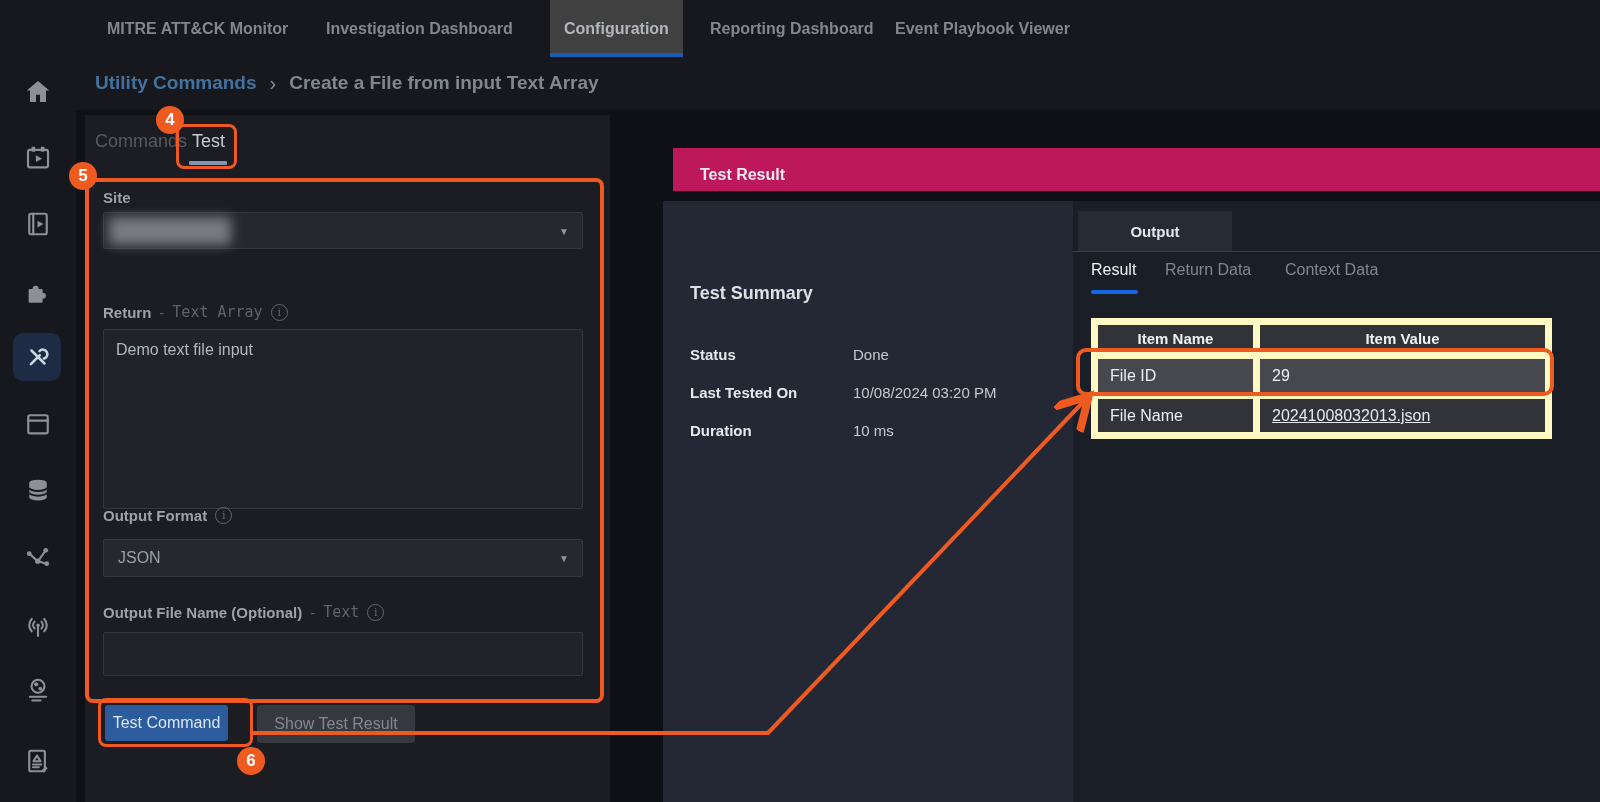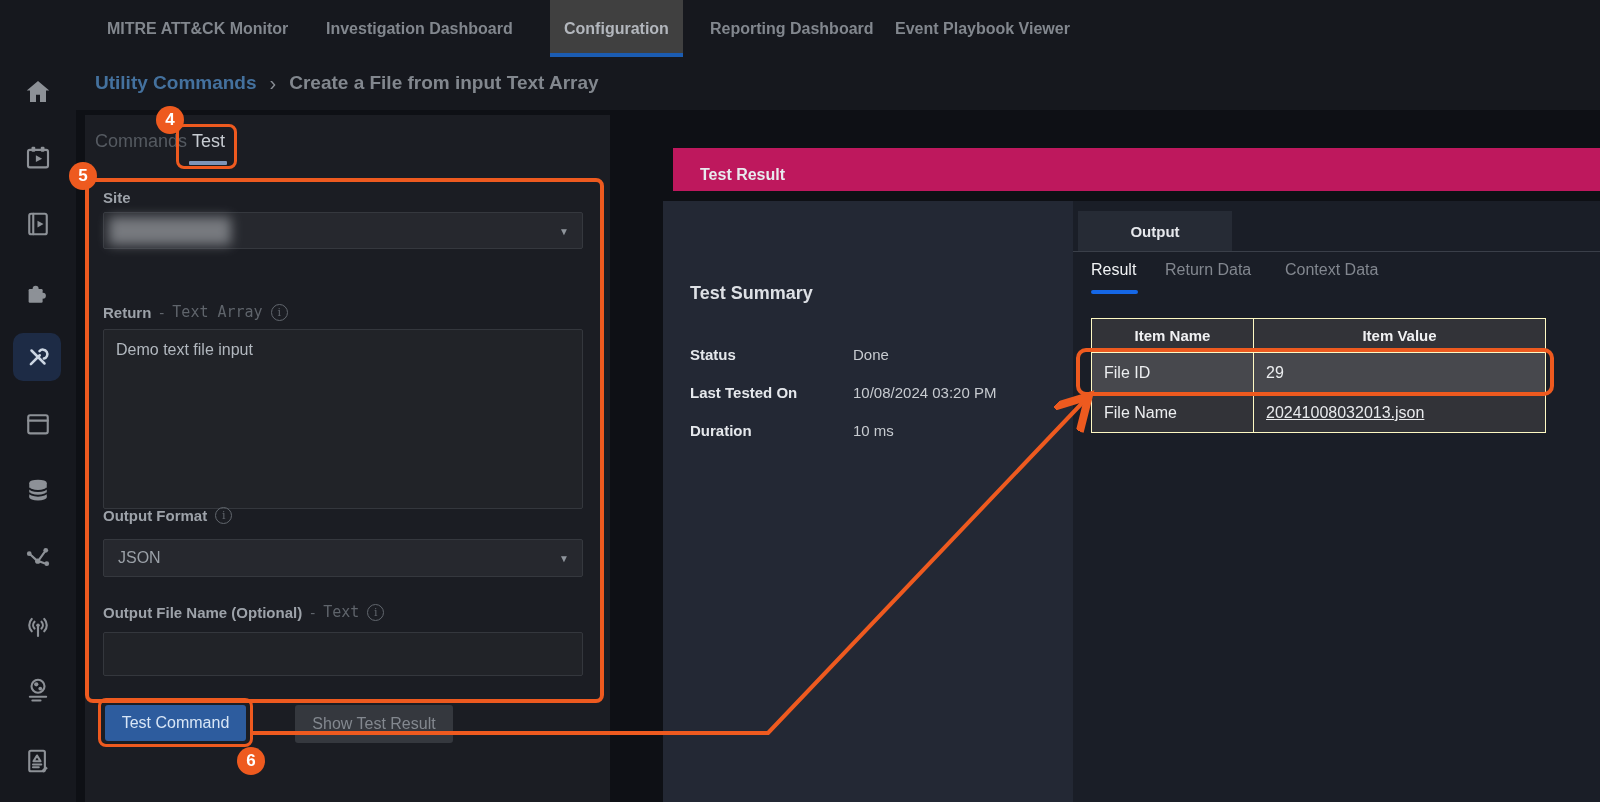--- a/index.html
+++ b/index.html
@@ -42,40 +42,40 @@
   .select { position:absolute; background:#26282e; border:1px solid #35383e; border-radius:2px; }
   .select .caret { position:absolute; right:13px; top:50%; transform:translateY(-50%); color:#8f959c; font-size:10px; }
   .select .caret::after { content:"▼"; }
   .blurval { position:absolute; left:5px; top:4px; width:122px; height:28px; background:#85888d; filter:blur(6px); opacity:.85; border-radius:2px; }
   .selval { position:absolute; left:14px; top:50%; transform:translateY(-50%); color:#9aa0a7; font-size:16px; }
   .textarea { position:absolute; background:#212328; border:1px solid #34373d; border-radius:2px; padding:11px 12px;
               color:#b2b8bf; font-size:16px; }
   .textinput { position:absolute; background:#212328; border:1px solid #34373d; border-radius:2px; }
   .btn { position:absolute; border-radius:3px; font-size:16px; display:flex; align-items:center; justify-content:center; cursor:pointer; }
   .btn-primary { background:#2d5c9e; color:#d8e6f6; }
-  .btn-sec { background:#35383e; color:#83888f;margin-left:38px; }
+  .btn-sec { background:#35383e; color:#83888f; }
 
   
   .rpanel { position:absolute; left:663px; top:148px; width:937px; height:654px; }
   .rhead { position:absolute; left:10px; top:0; width:937px; height:43px; background:#be185d; }
   .rhead .t { position:absolute; left:27px; top:0; height:53px; line-height:53px; color:#e8eaee; font-size:16px; font-weight:bold; }
   .summary { position:absolute; left:0; top:53px; width:410px; height:601px; background:#232834; }
   .summary .h { position:absolute; left:27px; top:82px; color:#dde0e5; font-size:18px; font-weight:bold; }
   .srow-l { position:absolute; left:27px; color:#e5e8ec; font-size:15px; font-weight:bold; }
   .srow-v { position:absolute; left:190px; color:#c7cbd0; font-size:15px; }
   .outsec { position:absolute; left:410px; top:53px; width:527px; height:601px; background:#1a1e27; }
   .outtab { position:absolute; left:5px; top:10px; width:154px; height:41px; background:#262b35; color:#e6e8ec;
             font-size:15px; font-weight:bold; display:flex; align-items:center; justify-content:center; }
   .outtab-border { position:absolute; left:0; top:50px; width:527px; height:1px; background:#3a3f49; }
   .subtab { position:absolute; top:60px; font-size:16px; }
   .subtab.on { color:#f1f3f5; }
   .subtab.off { color:#82878f; }
   .sub-underline { position:absolute; left:18px; top:89px; width:47px; height:4px; background:#1567e6; border-radius:2px; }
   .otable { position:absolute; left:18px; top:117px; border-collapse:collapse; }
-  .otable td { border:1px solid #fef9c3;margin-top:48px; }
+  .otable td { border:7px solid #fef9c3;margin-top:48px; }
   .otable .hdr td { background:#323338; color:#f0f1f3; font-size:15px; font-weight:bold; text-align:center; height:34px; }
   .otable .r1 td { background:#47484d; }
   .otable .r2 td { background:#323338; }
   .otable .row td { color:#eceef0; font-size:16px; height:40px; padding-left:12px; }
   .c1 { width:162px; } .c2 { width:292px; }
   .flink { color:#e8eaed; text-decoration:underline; }
 
   
   .callout { position:absolute; border:3px solid #ee5a1f; border-radius:8px; z-index:40; }
   .callout.thick { border-width:4px; }
@@ -229,21 +229,21 @@
     </div>
 
     <div class="flabel" style="left:18px; top:488px;">
       <span class="lab">Output File Name (Optional)</span>
       <span class="dash">-</span>
       <span class="type">Text</span>
       <span class="info-ico"></span>
     </div>
     <div class="textinput" style="left:18px; top:517px; width:480px; height:44px;"></div>
 
-    <div class="btn btn-primary" style="left:20px; top:590px; width:141px; height:36px;">Test Command</div>
+    <div class="btn btn-primary" style="left:20px; top:590px; width:123px; height:36px;">Test Command</div>
     <div class="btn btn-sec" style="left:172px; top:590px; width:158px; height:38px;">Show Test Result</div>
   </div>
 
   <div class="rpanel">
     <div class="rhead">
       <span class="t">Test Result</span>
     </div>
 
     <div class="summary">
       <div class="h">Test Summary</div>

